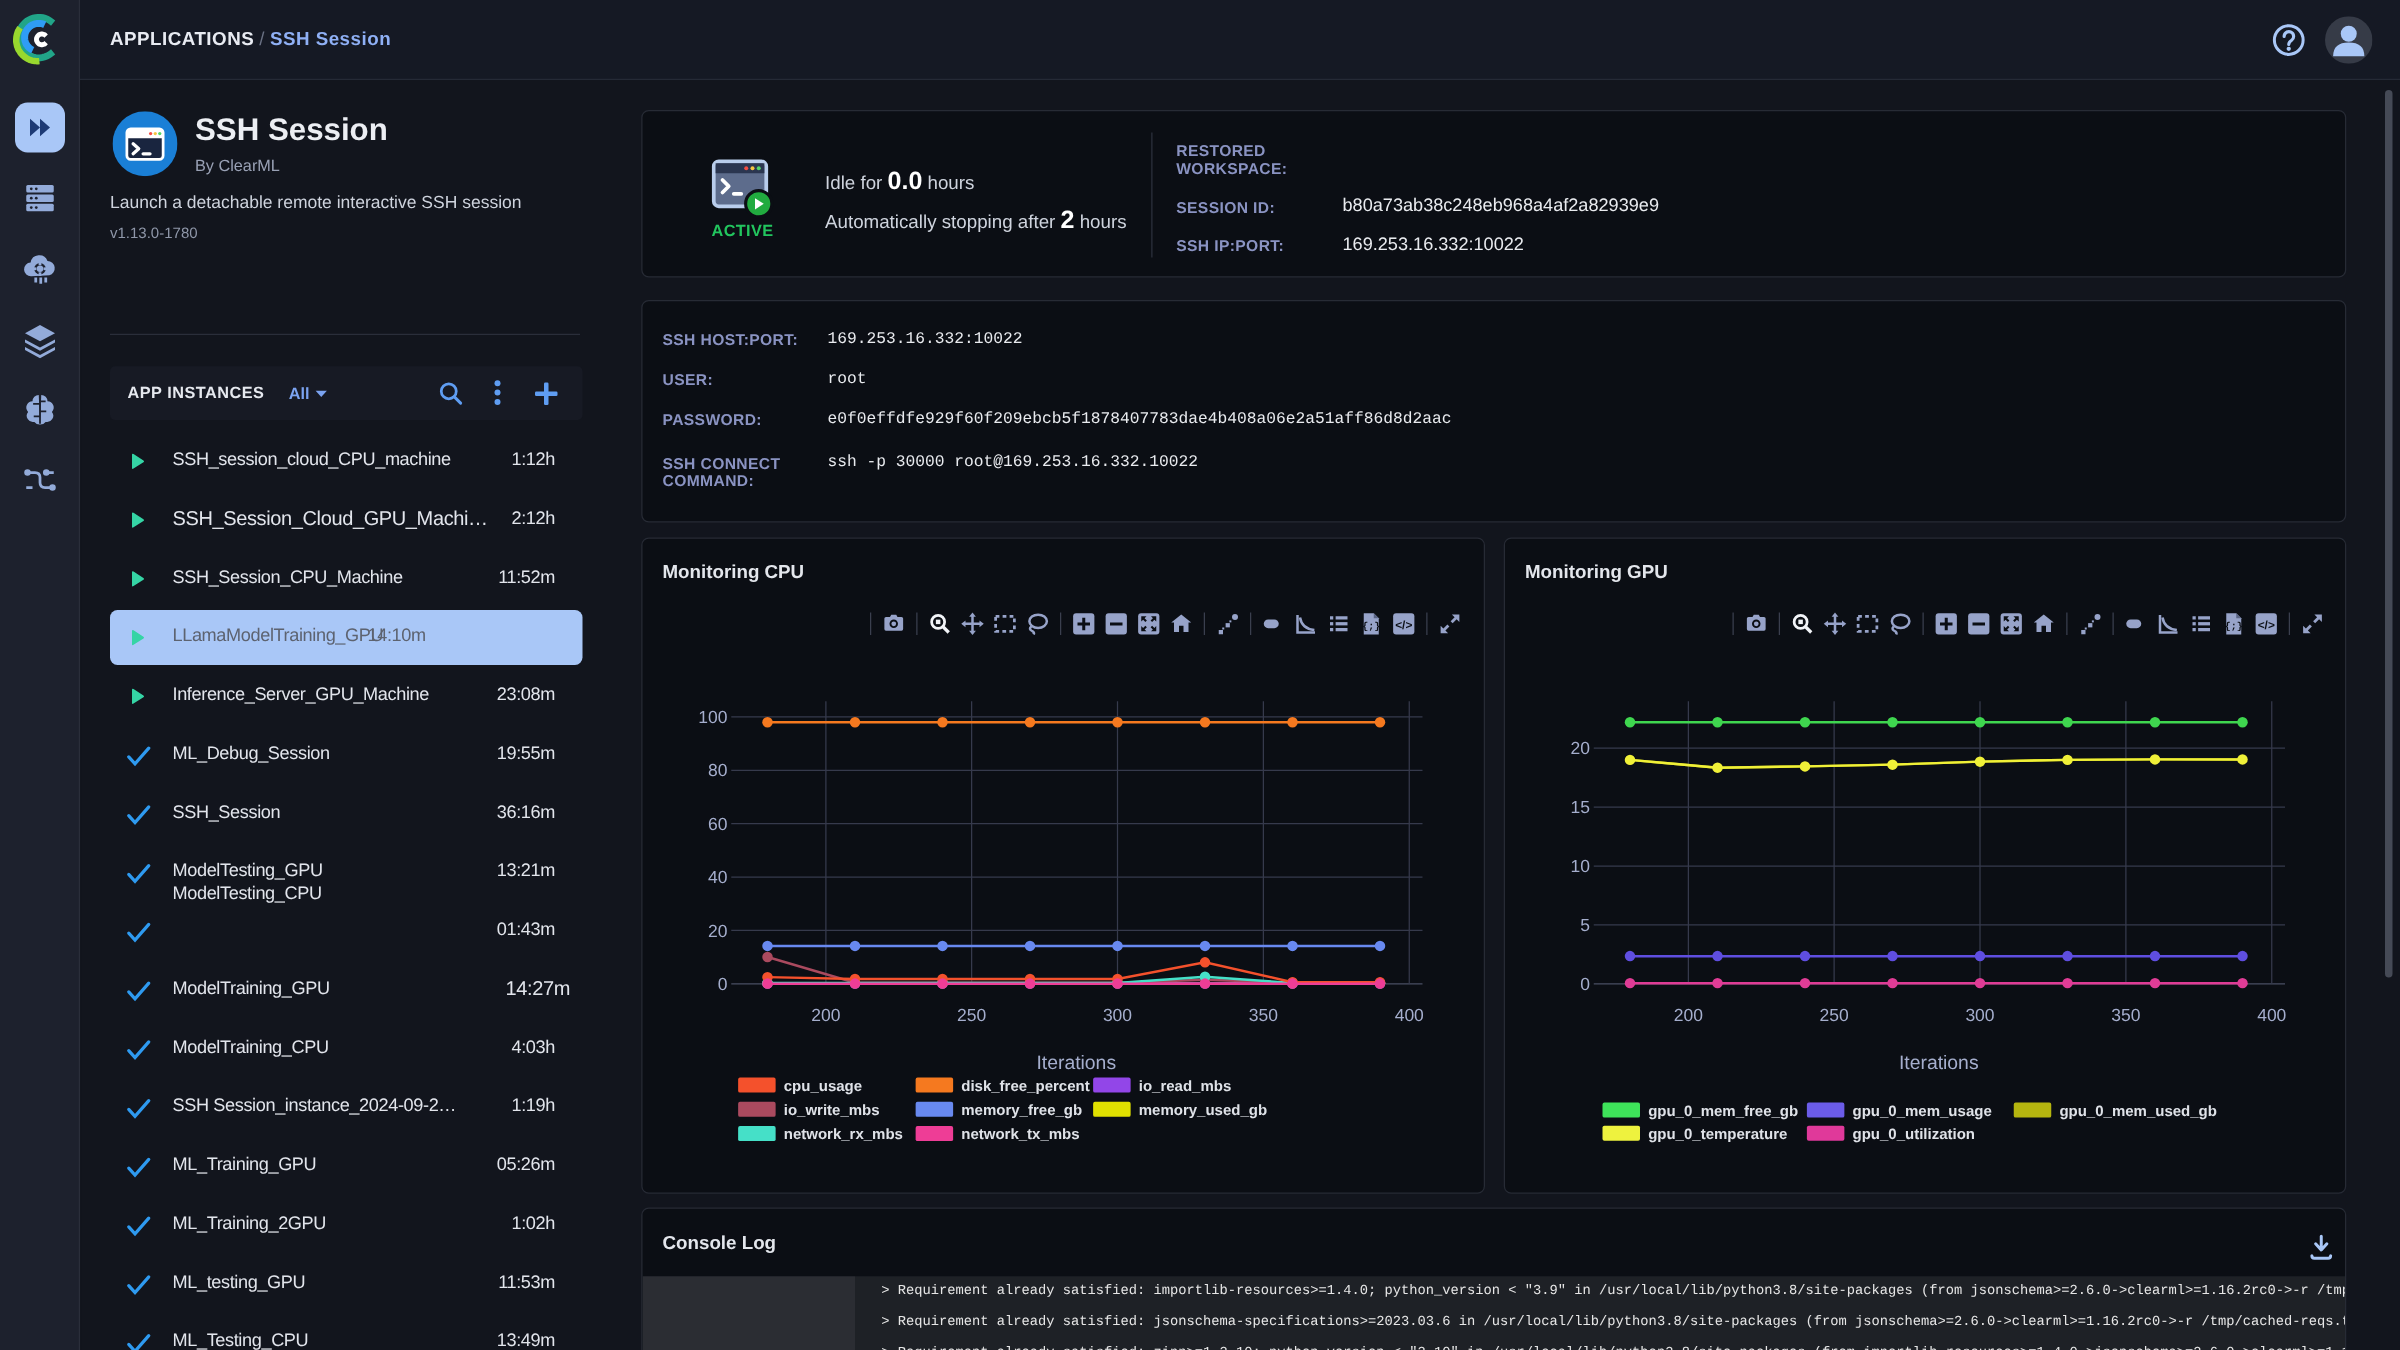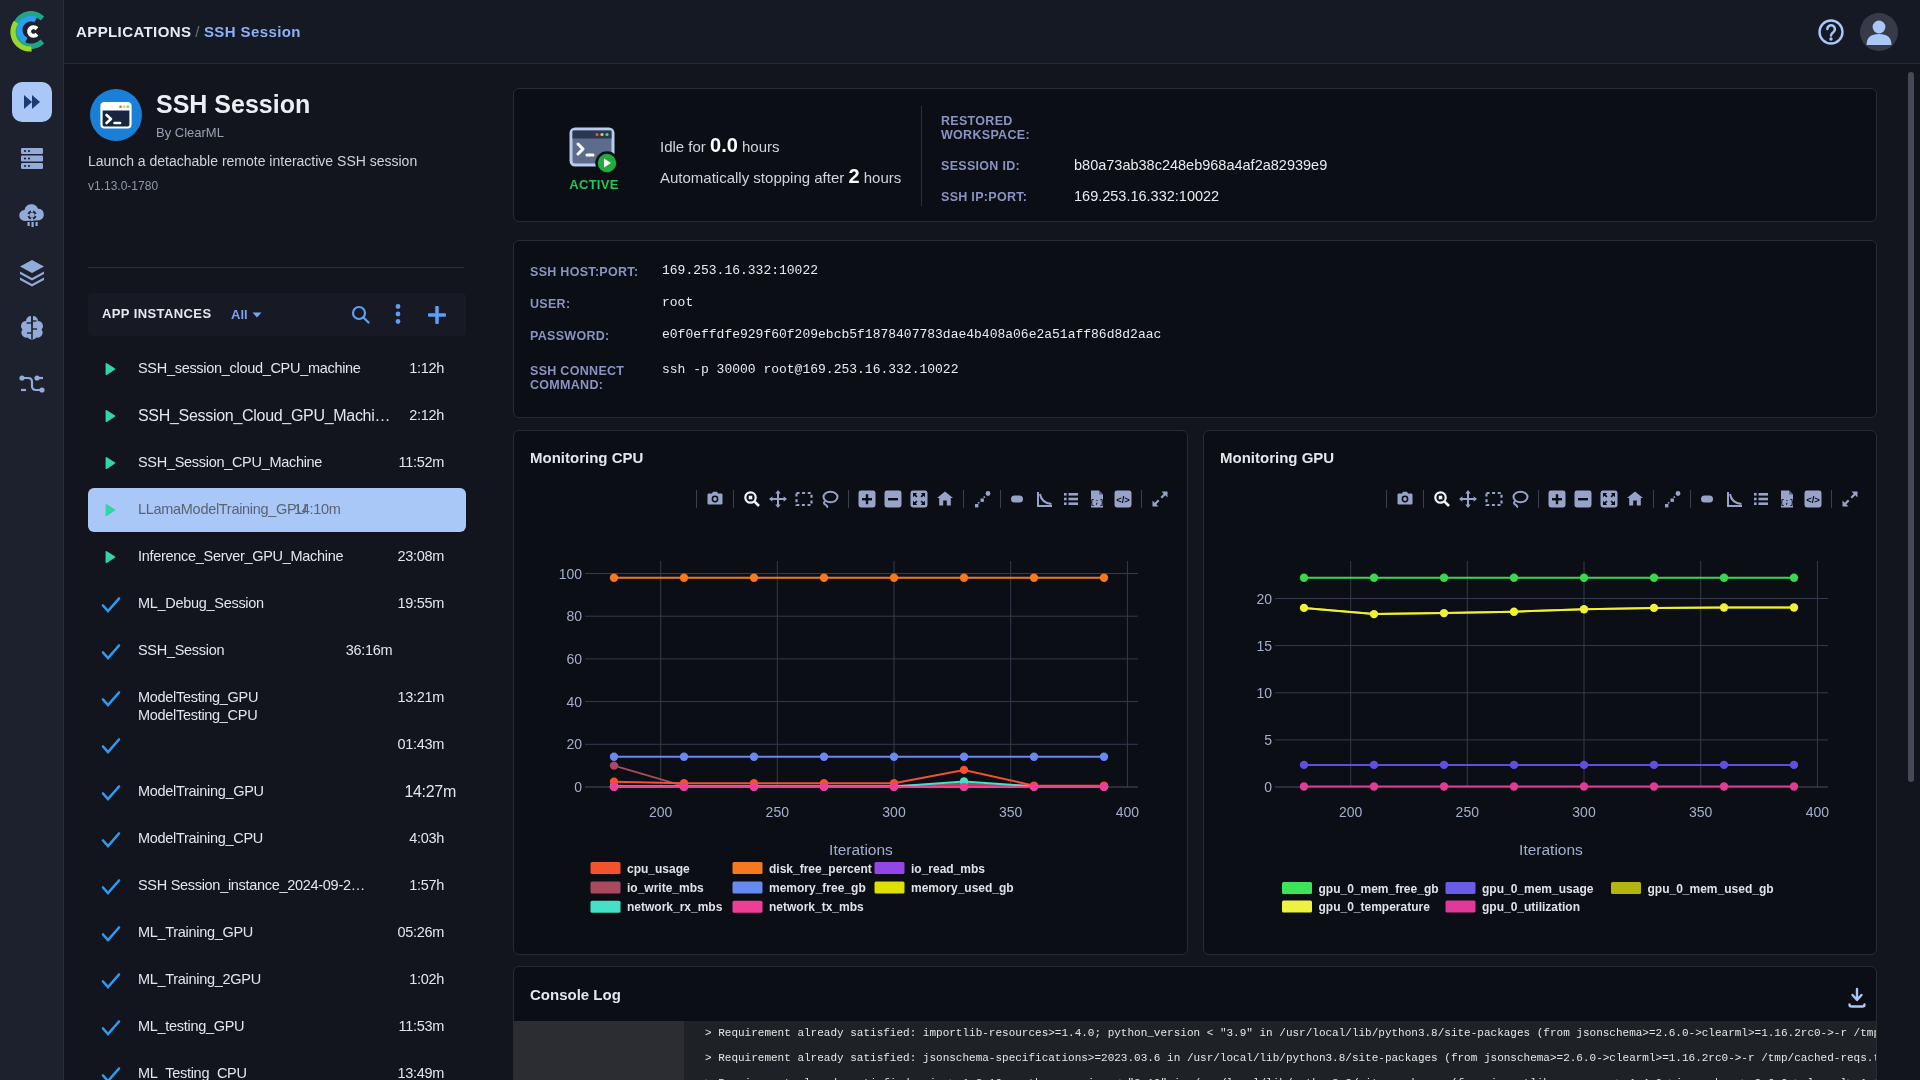--- a/index.html
+++ b/index.html
@@ -8,21 +8,21 @@
   .abs { position:absolute; }
   #topbar { position:absolute; left:64px; top:0; width:1856px; height:64px;
     background:#151924; border-bottom:1px solid #252a36; }
   #sidebar { position:absolute; left:0; top:0; width:64px; height:1080px;
     background:#1d212d; border-right:1px solid #2a2e3a; z-index:5; }
   #leftpanel { position:absolute; left:65px; top:64px; width:447px; height:1016px;
     background:#12151d; }
   #main { position:absolute; left:512px; top:64px; width:1408px; height:1016px;
     background:#12151d; }
   .card { position:absolute; background:#0b0e14; border:1px solid #272b35; border-radius:6px; }
-  .crumb { position:absolute; left:12px; top:23px; font-size:15px; letter-spacing:.4px; }
+  .crumb { position:absolute; left:24px; top:23px; font-size:15px; letter-spacing:.4px; }
   .crumb .a { color:#e8ebf2; font-weight:700; }
   .crumb .s { color:#6a7184; font-weight:400; padding:0 4px; }
   .crumb .b { color:#8fb0f5; font-weight:700; }
   .mono { font-family:"Liberation Mono", monospace; }
   .lbl { color:#8a93c2; font-size:12.5px; font-weight:700; letter-spacing:.3px; }
 </style>
 </head>
 <body>
 <div id="topbar">
   <div class="crumb"><span class="a">APPLICATIONS</span><span class="s">/</span><span class="b">SSH Session</span></div>
@@ -180,21 +180,21 @@
   <div class="abs" style="left:229px;top:484.0px;width:150px;text-align:right;font-size:14.5px;font-weight:500;letter-spacing:-0.3px;color:#e2e5ec">23:08m</div>
   <svg class="abs" style="left:36px;top:531.5px" width="20" height="18" viewBox="0 0 20 18">
         <path d="M2 9.5 L7 15 L18 2.5" fill="none" stroke="#2e9af0" stroke-width="2.6" stroke-linecap="round"></path>
       </svg>
   <div class="abs" style="left:73px;top:531.0px;font-size:14.5px;font-weight:500;letter-spacing:-0.3px;color:#e2e5ec">ML_Debug_Session</div>
   <div class="abs" style="left:229px;top:531.0px;width:150px;text-align:right;font-size:14.5px;font-weight:500;letter-spacing:-0.3px;color:#e2e5ec">19:55m</div>
   <svg class="abs" style="left:36px;top:578.5px" width="20" height="18" viewBox="0 0 20 18">
         <path d="M2 9.5 L7 15 L18 2.5" fill="none" stroke="#2e9af0" stroke-width="2.6" stroke-linecap="round"></path>
       </svg>
   <div class="abs" style="left:73px;top:578.0px;font-size:14.5px;font-weight:500;letter-spacing:-0.3px;color:#e2e5ec">SSH_Session</div>
-  <div class="abs" style="left:229px;top:578.0px;width:150px;text-align:center;font-size:14.5px;font-weight:500;letter-spacing:-0.3px;color:#e2e5ec">36:16m</div>
+  <div class="abs" style="left:229px;top:578.0px;width:150px;text-align:right;font-size:14.5px;font-weight:500;letter-spacing:-0.3px;color:#e2e5ec">36:16m</div>
   <svg class="abs" style="left:36px;top:625.5px" width="20" height="18" viewBox="0 0 20 18">
         <path d="M2 9.5 L7 15 L18 2.5" fill="none" stroke="#2e9af0" stroke-width="2.6" stroke-linecap="round"></path>
       </svg>
   <div class="abs" style="left:73px;top:625.0px;font-size:14.5px;font-weight:500;letter-spacing:-0.3px;color:#e2e5ec">ModelTesting_GPU</div>
   <div class="abs" style="left:229px;top:625.0px;width:150px;text-align:right;font-size:14.5px;font-weight:500;letter-spacing:-0.3px;color:#e2e5ec">13:21m</div>
   <svg class="abs" style="left:36px;top:672.5px" width="20" height="18" viewBox="0 0 20 18">
         <path d="M2 9.5 L7 15 L18 2.5" fill="none" stroke="#2e9af0" stroke-width="2.6" stroke-linecap="round"></path>
       </svg>
   <div class="abs" style="left:73px;top:643px;font-size:14.5px;font-weight:500;letter-spacing:-0.3px;color:#e2e5ec">ModelTesting_CPU</div>
   <div class="abs" style="left:229px;top:672.0px;width:150px;text-align:right;font-size:14.5px;font-weight:500;letter-spacing:-0.3px;color:#e2e5ec">01:43m</div>
@@ -205,21 +205,21 @@
   <div class="abs" style="left:241px;top:719.0px;width:150px;text-align:right;font-size:16px;font-weight:500;letter-spacing:-0.3px;color:#e2e5ec">14:27m</div>
   <svg class="abs" style="left:36px;top:766.5px" width="20" height="18" viewBox="0 0 20 18">
         <path d="M2 9.5 L7 15 L18 2.5" fill="none" stroke="#2e9af0" stroke-width="2.6" stroke-linecap="round"></path>
       </svg>
   <div class="abs" style="left:73px;top:766.0px;font-size:14.5px;font-weight:500;letter-spacing:-0.3px;color:#e2e5ec">ModelTraining_CPU</div>
   <div class="abs" style="left:229px;top:766.0px;width:150px;text-align:right;font-size:14.5px;font-weight:500;letter-spacing:-0.3px;color:#e2e5ec">4:03h</div>
   <svg class="abs" style="left:36px;top:813.5px" width="20" height="18" viewBox="0 0 20 18">
         <path d="M2 9.5 L7 15 L18 2.5" fill="none" stroke="#2e9af0" stroke-width="2.6" stroke-linecap="round"></path>
       </svg>
   <div class="abs" style="left:73px;top:813.0px;font-size:14.5px;font-weight:500;letter-spacing:-0.3px;color:#e2e5ec">SSH Session_instance_2024-09-2…</div>
-  <div class="abs" style="left:229px;top:813.0px;width:150px;text-align:right;font-size:14.5px;font-weight:500;letter-spacing:-0.3px;color:#e2e5ec">1:57h</div>
+  <div class="abs" style="left:229px;top:813.0px;width:150px;text-align:right;font-size:14.5px;font-weight:500;letter-spacing:-0.3px;color:#e2e5ec">1:19h</div>
   <svg class="abs" style="left:36px;top:860.5px" width="20" height="18" viewBox="0 0 20 18">
         <path d="M2 9.5 L7 15 L18 2.5" fill="none" stroke="#2e9af0" stroke-width="2.6" stroke-linecap="round"></path>
       </svg>
   <div class="abs" style="left:73px;top:860.0px;font-size:14.5px;font-weight:500;letter-spacing:-0.3px;color:#e2e5ec">ML_Training_GPU</div>
   <div class="abs" style="left:229px;top:860.0px;width:150px;text-align:right;font-size:14.5px;font-weight:500;letter-spacing:-0.3px;color:#e2e5ec">05:26m</div>
   <svg class="abs" style="left:36px;top:907.5px" width="20" height="18" viewBox="0 0 20 18">
         <path d="M2 9.5 L7 15 L18 2.5" fill="none" stroke="#2e9af0" stroke-width="2.6" stroke-linecap="round"></path>
       </svg>
   <div class="abs" style="left:73px;top:907.0px;font-size:14.5px;font-weight:500;letter-spacing:-0.3px;color:#e2e5ec">ML_Training_2GPU</div>
   <div class="abs" style="left:229px;top:907.0px;width:150px;text-align:right;font-size:14.5px;font-weight:500;letter-spacing:-0.3px;color:#e2e5ec">1:02h</div>

